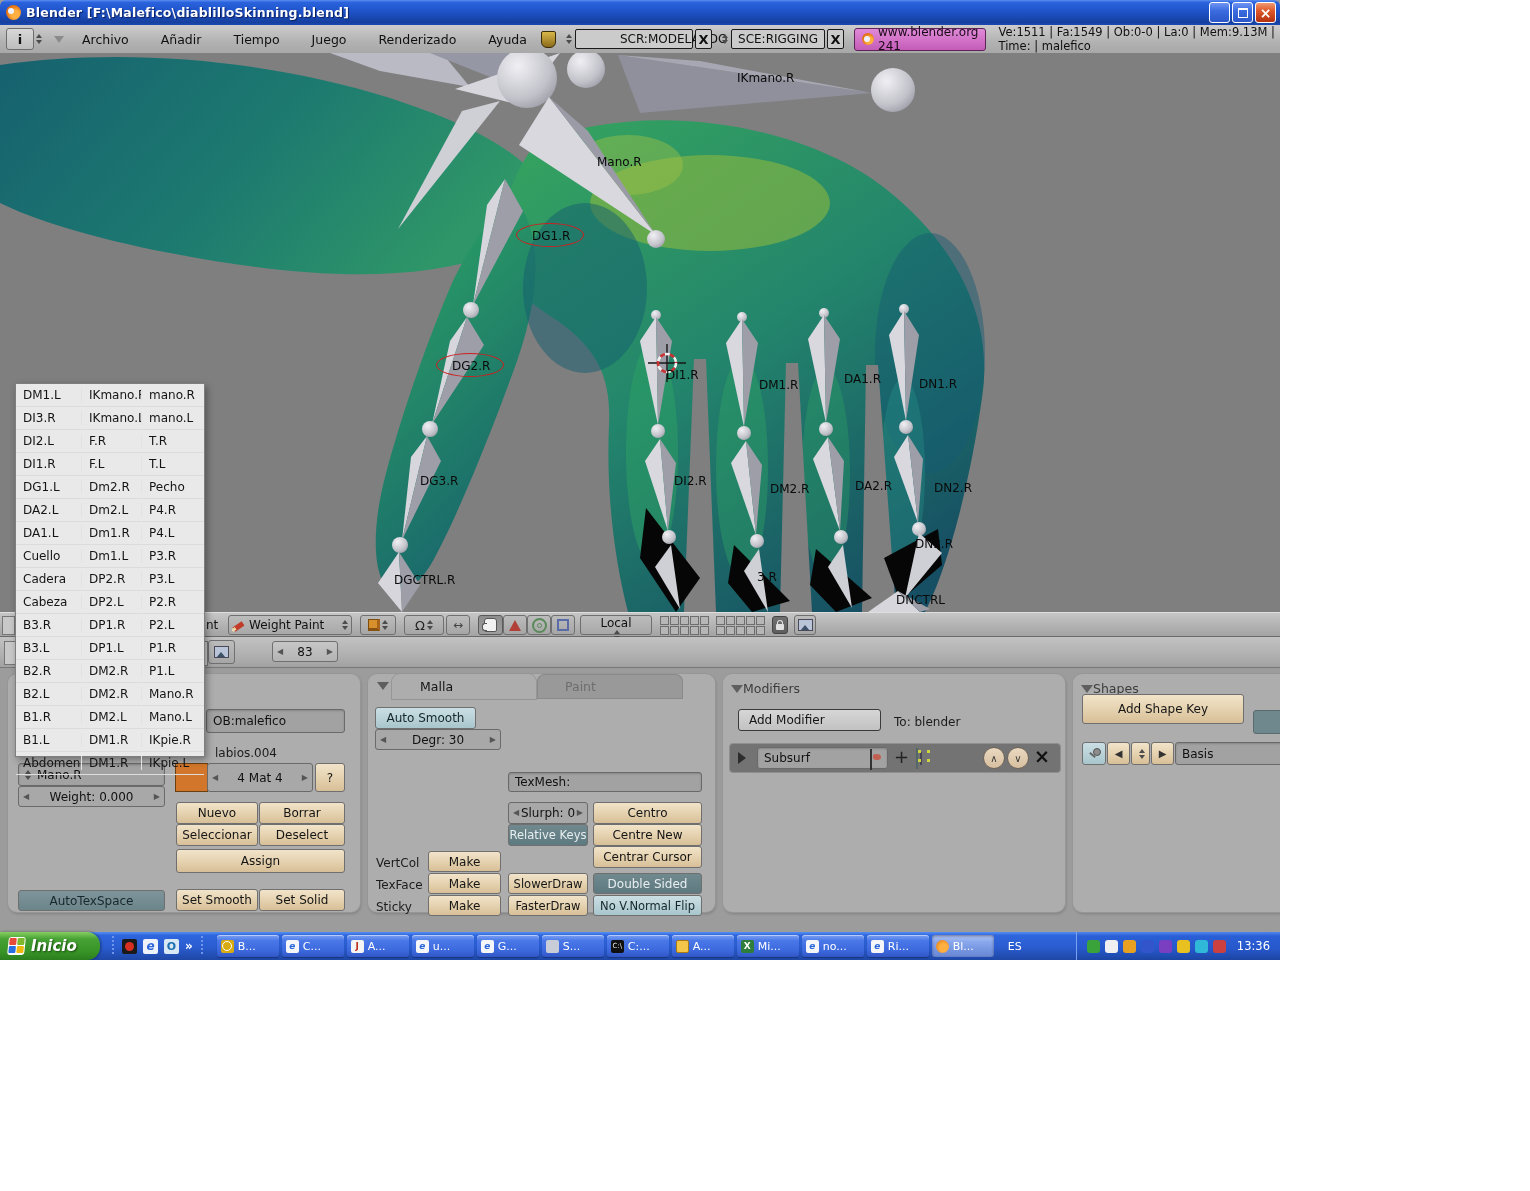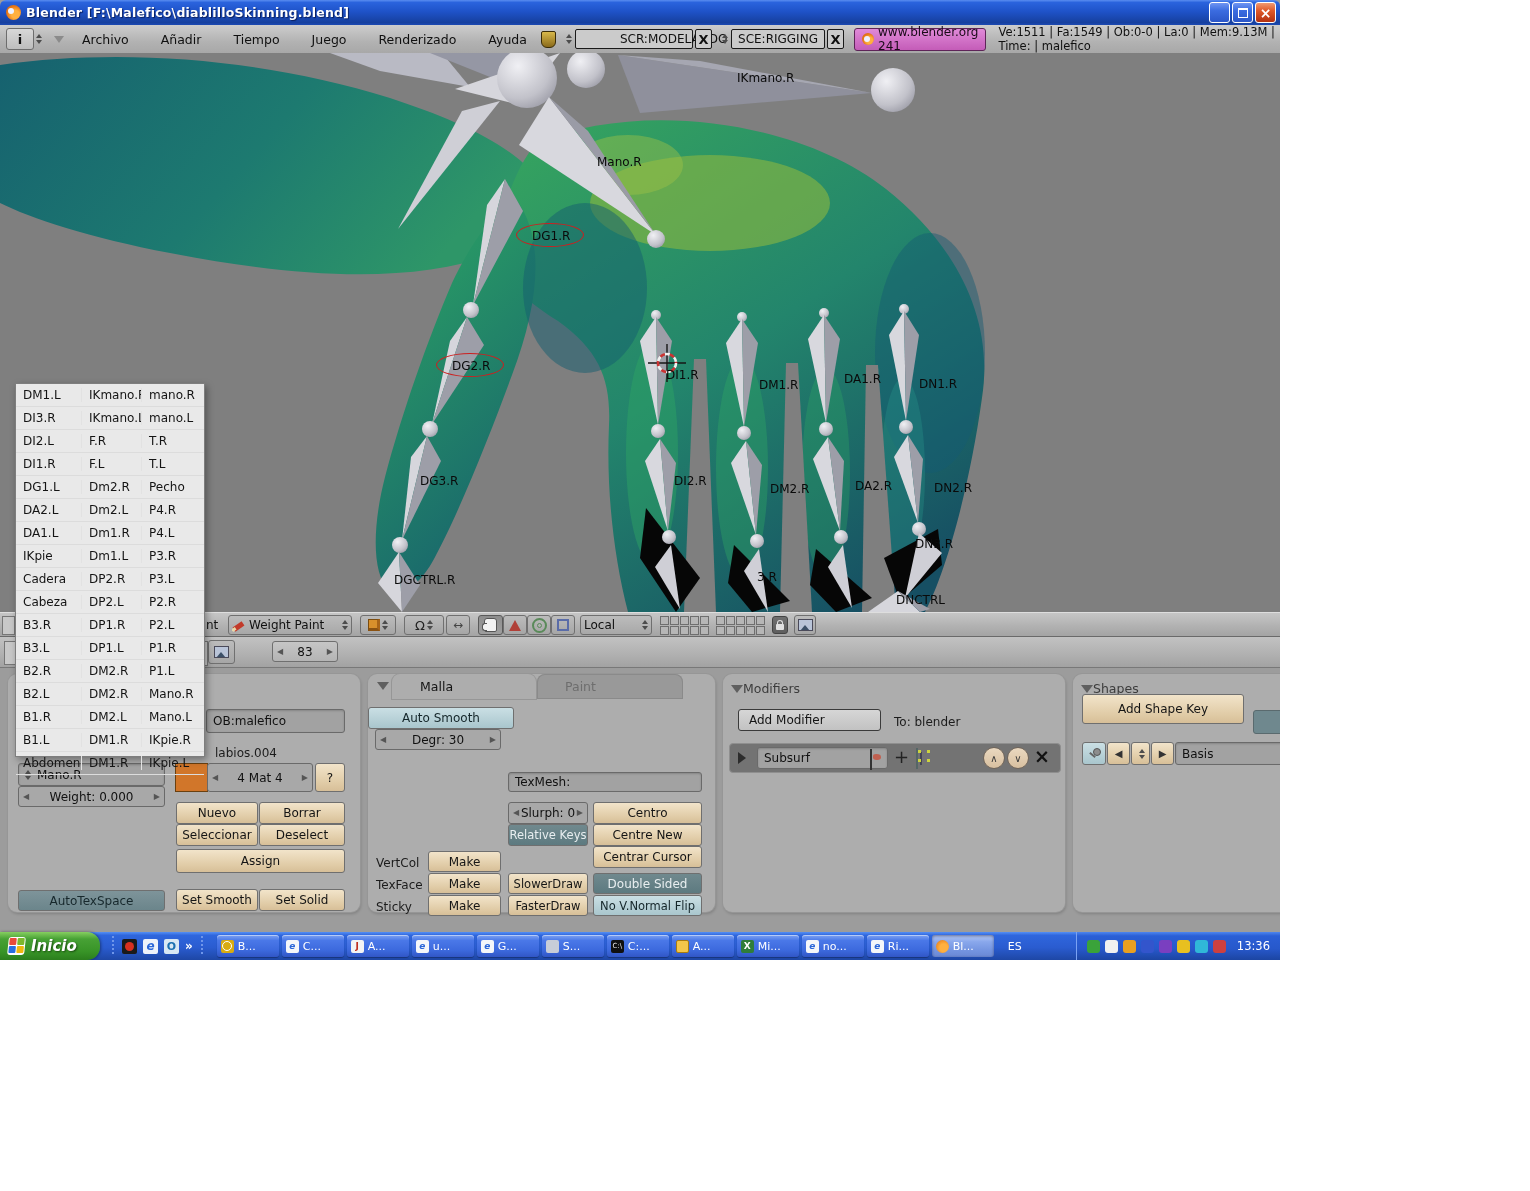--- a/index.html
+++ b/index.html
@@ -362,21 +362,21 @@
     </div>
     <div class="tool-btn" style="left:503px;width:24px;">
       <span class="tri-red"></span>
     </div>
     <div class="tool-btn" style="left:527px;width:24px;">
       <span class="circ-green"></span>
     </div>
     <div class="tool-btn" style="left:551px;width:24px;">
       <span class="sq-blue"></span>
     </div>
-    <div class="dd" style="left:580px;width:72px;">
+    <div class="dd" style="left:580px;width:72px;flex-direction:column;">
       <span class="grow">Local</span>
       <span class="updown">
           <i class="u"></i>
           <i class="d"></i>
         </span>
     </div>
     <div class="layer-grid" style="left:660px;">
       <div class="lgroup" id="lgroup1">
           <span class="lcell"></span>
           <span class="lcell"></span>
@@ -454,21 +454,21 @@
       <div class="btn" style="left:168px;top:175px;width:169px;height:24px;text-align:right;">Assign</div>
       <div class="btn darktxt" style="left:10px;top:216px;width:147px;height:21px;">AutoTexSpace</div>
       <div class="btn" style="left:168px;top:215px;width:82px;height:22px;">Set Smooth</div>
       <div class="btn" style="left:251px;top:215px;width:86px;height:22px;">Set Solid</div>
     </div>
 
     <div class="panel" style="left:368px;top:6px;width:347px;height:238px;">
       <span class="abs tri-down" style="left:9px;top:8px;"></span>
       <div class="tab active" style="left:24px;width:144px;">Malla</div>
       <div class="tab inactive" style="left:169px;width:146px;">Paint</div>
-      <div class="btn blue" style="left:0;top:33px;width:146px;height:22px;">Auto Smooth</div>
+      <div class="btn blue" style="left:7px;top:33px;width:101px;height:22px;">Auto Smooth</div>
       <div class="numf" style="left:7px;top:55px;width:126px;height:21px;">
         <span class="arr">◀</span>
         <span>Degr: 30</span>
         <span class="arr">▶</span>
       </div>
       <div class="field" style="left:140px;top:98px;width:194px;height:20px;">TexMesh:</div>
       <div class="numf" style="left:140px;top:128px;width:80px;height:22px;">
         <span class="arr">◀</span>
         <span>Slurph: 0</span>
         <span class="arr">▶</span>
@@ -566,21 +566,21 @@
         <span class="c1">DA2.L</span>
         <span class="c2">Dm2.L</span>
         <span class="c3">P4.R</span>
       </div>
       <div class="prow">
         <span class="c1">DA1.L</span>
         <span class="c2">Dm1.R</span>
         <span class="c3">P4.L</span>
       </div>
       <div class="prow">
-        <span class="c1">IKpie</span>
+        <span class="c1">Cuello</span>
         <span class="c2">Dm1.L</span>
         <span class="c3">P3.R</span>
       </div>
       <div class="prow">
         <span class="c1">Cadera</span>
         <span class="c2">DP2.R</span>
         <span class="c3">P3.L</span>
       </div>
       <div class="prow">
         <span class="c1">Cabeza</span>

